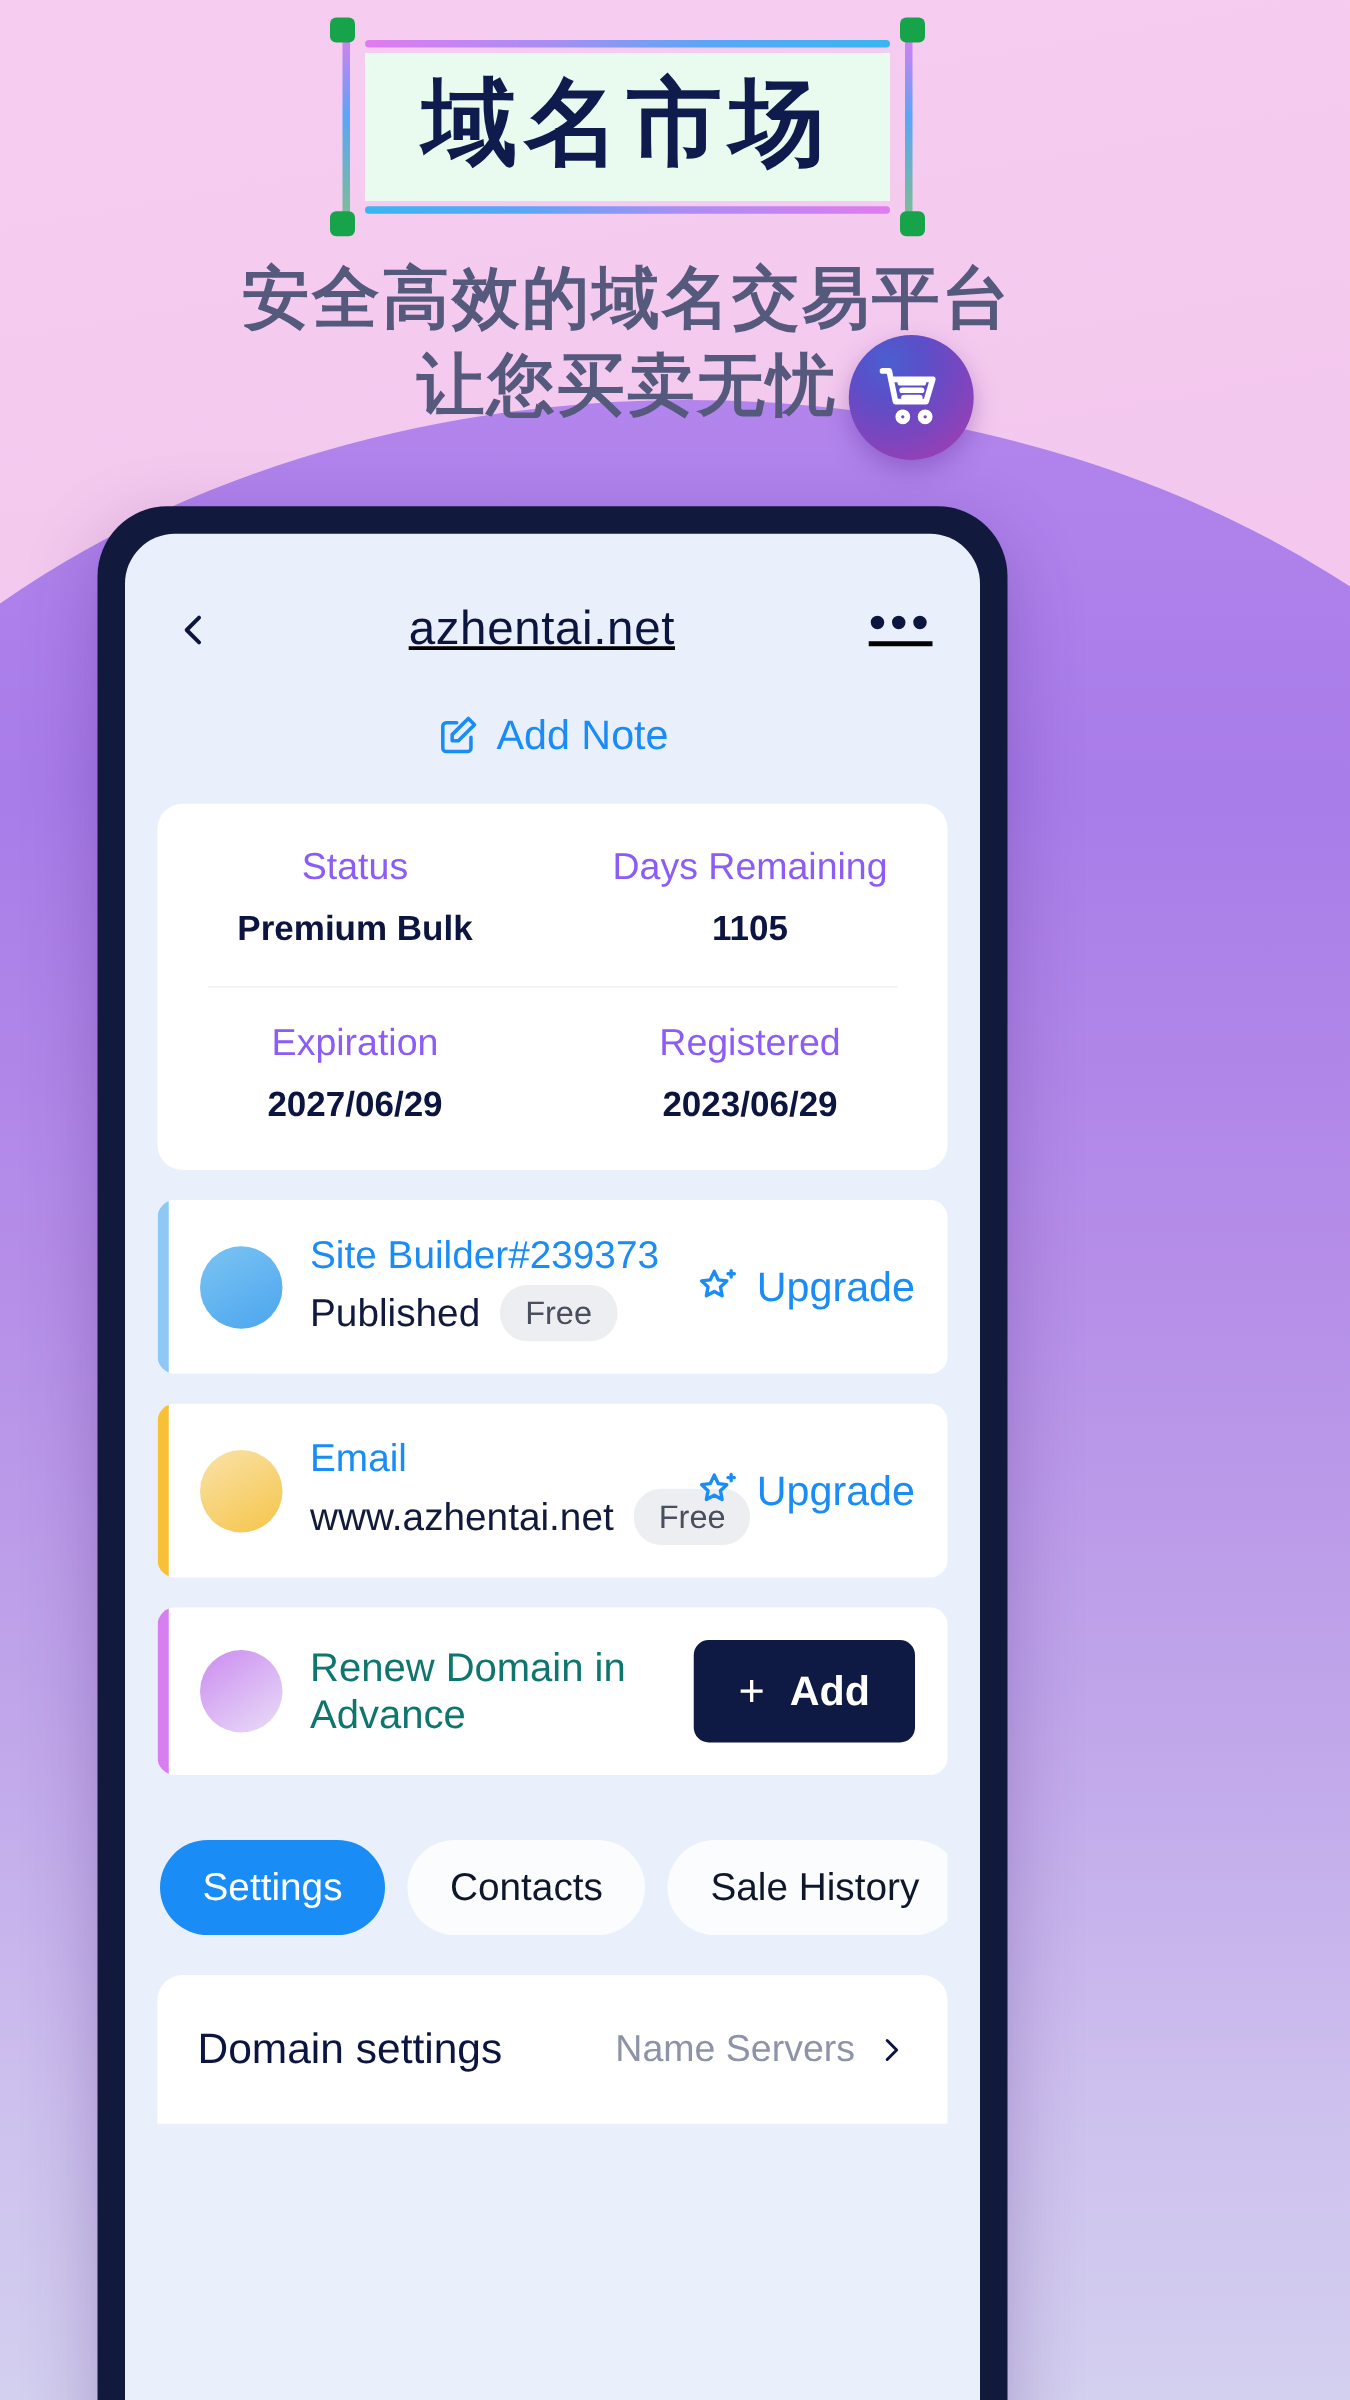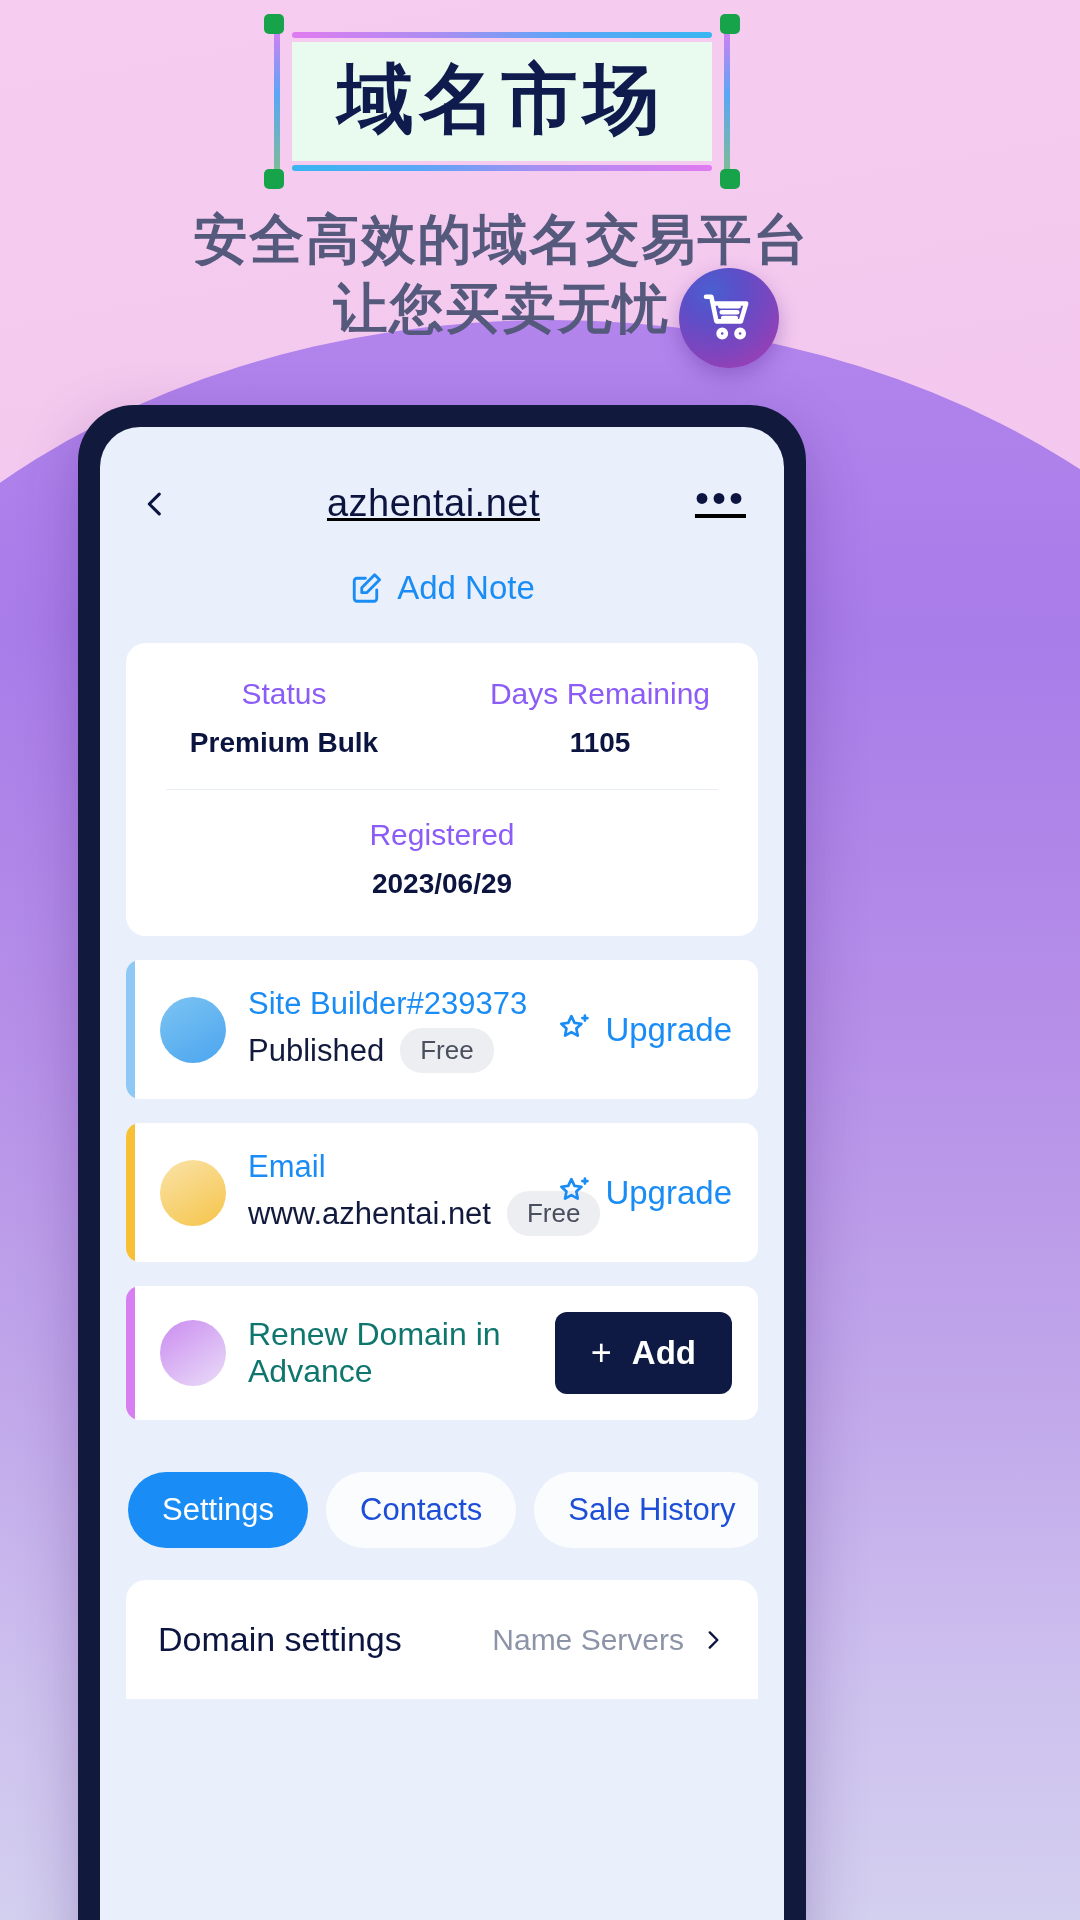--- a/index.html
+++ b/index.html
@@ -172,40 +172,40 @@
   .svc-title { font-size: 31px; color:#1a8cf5; }
   .svc-sub-line { display:flex; align-items:center; gap:16px; margin-top:6px; }
   .svc-sub { font-size: 31px; color:#111a3d; }
   .badge-free {
     background:#eceef2; color:#4a4f5e; font-size:26px;
     padding: 7px 20px; border-radius: 22px; white-space:nowrap;
   }
   .svc-plain-title { font-size:32px; color:#0f766e; }
 
   .upgrade {
-    display:flex; gap:12px;
+    display:flex; align-items:center; gap:12px;
     color:#1a8cf5; font-size:33px; flex:0 0 auto; margin-left:10px;
   }
   .upgrade svg { width:36px; height:36px; }
 
   .add-btn {
     background:#0e1a43; color:#fff; font-size:33px; font-weight:600;
     border-radius:12px; padding: 22px 36px;
     display:flex; align-items:center; gap:20px; border:none; cursor:pointer;
     white-space:nowrap;
   }
   .add-btn .plus { font-size:36px; font-weight:400; line-height:1; }
 
   
   .tabs {
     display:flex; gap:18px; margin-top: 52px;
     overflow:hidden; padding-left:2px;
   }
   .tab {
-    background:#fbfcfe; color:#1d4ed8; font-size:31px;
+    background:#fbfcfe; color:#0f172a; font-size:31px;
     padding: 20px 34px; border-radius: 38px; white-space:nowrap; flex:0 0 auto;
   }
   .tab.active { background:#1a8cf5; color:#fff; }
 
   
   .bottom-card {
     background:#fff; border-radius: 20px 20px 0 0;
     margin-top: 32px; padding: 40px 32px;
     display:flex; align-items:center; justify-content:space-between;
   }
@@ -276,20 +276,24 @@
             <div class="status-value">Premium Bulk</div>
           </div>
           <div class="status-cell">
             <div class="status-label">Days Remaining</div>
             <div class="status-value">1105</div>
           </div>
         </div>
         <div class="status-divider"></div>
         <div class="status-row">
           <div class="status-cell">
+            <div class="status-label">Expiration</div>
+            <div class="status-value">2027/06/29</div>
+          </div>
+          <div class="status-cell">
             <div class="status-label">Registered</div>
             <div class="status-value">2023/06/29</div>
           </div>
         </div>
       </div>
 
       <div class="svc">
         <span class="svc-bar blue"></span>
         <span class="svc-avatar blue"></span>
         <div class="svc-body">

